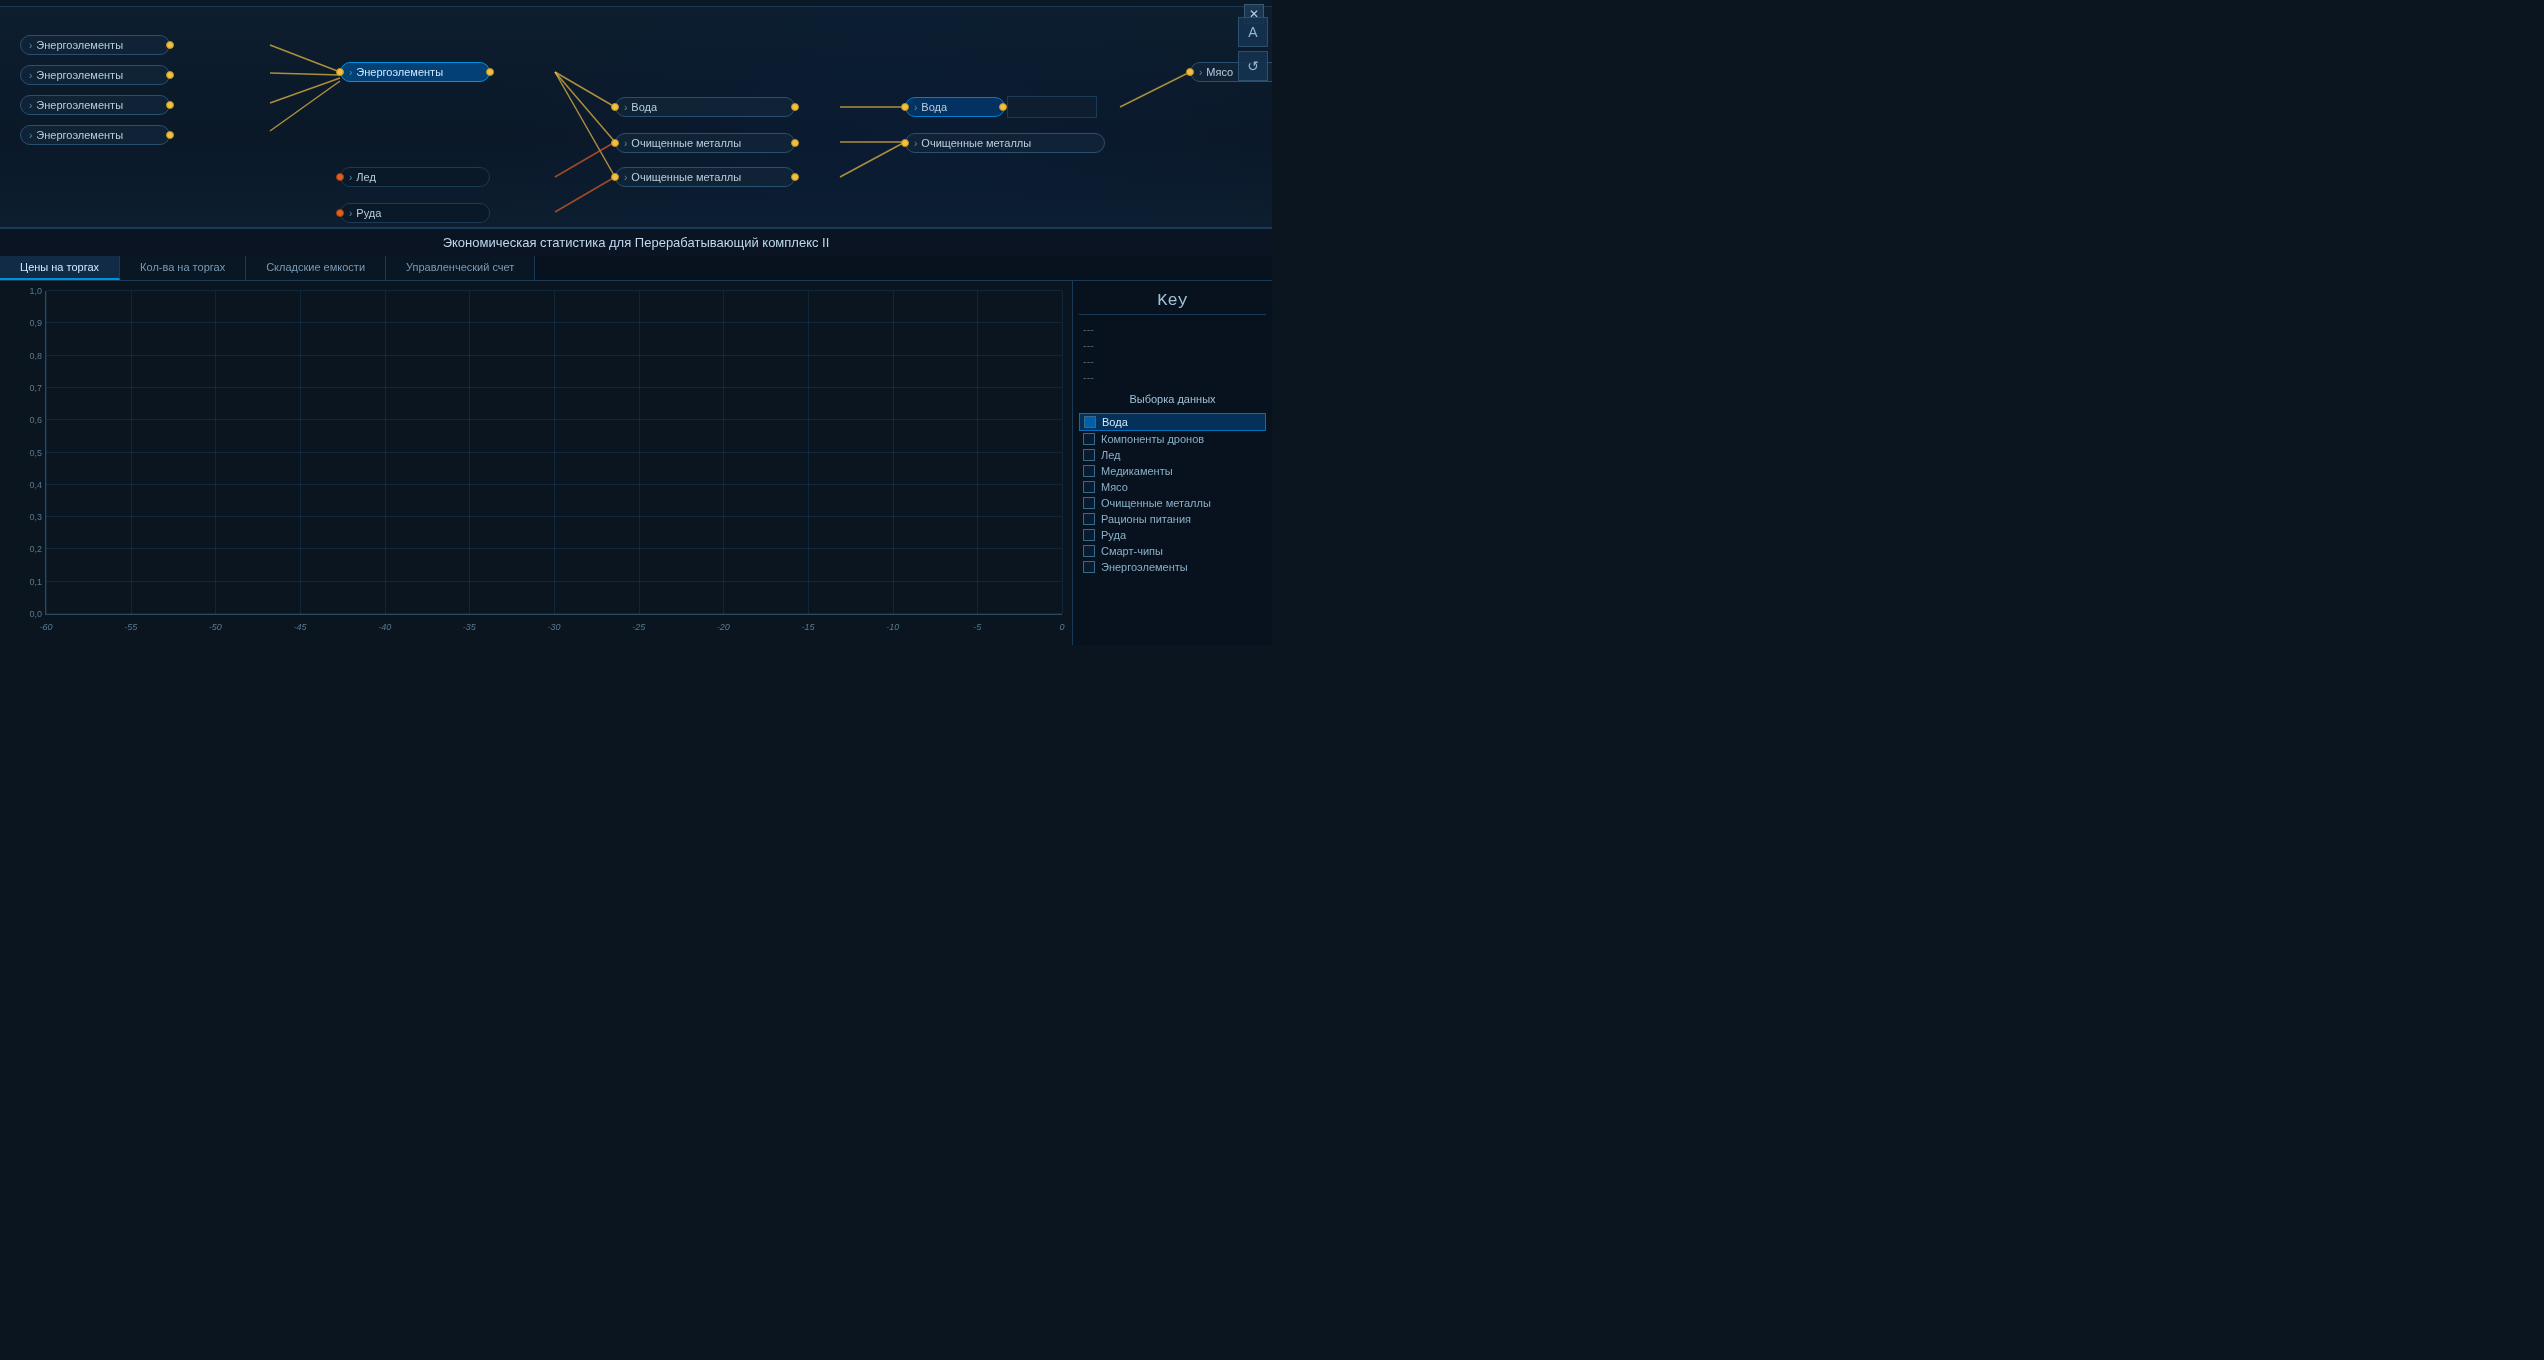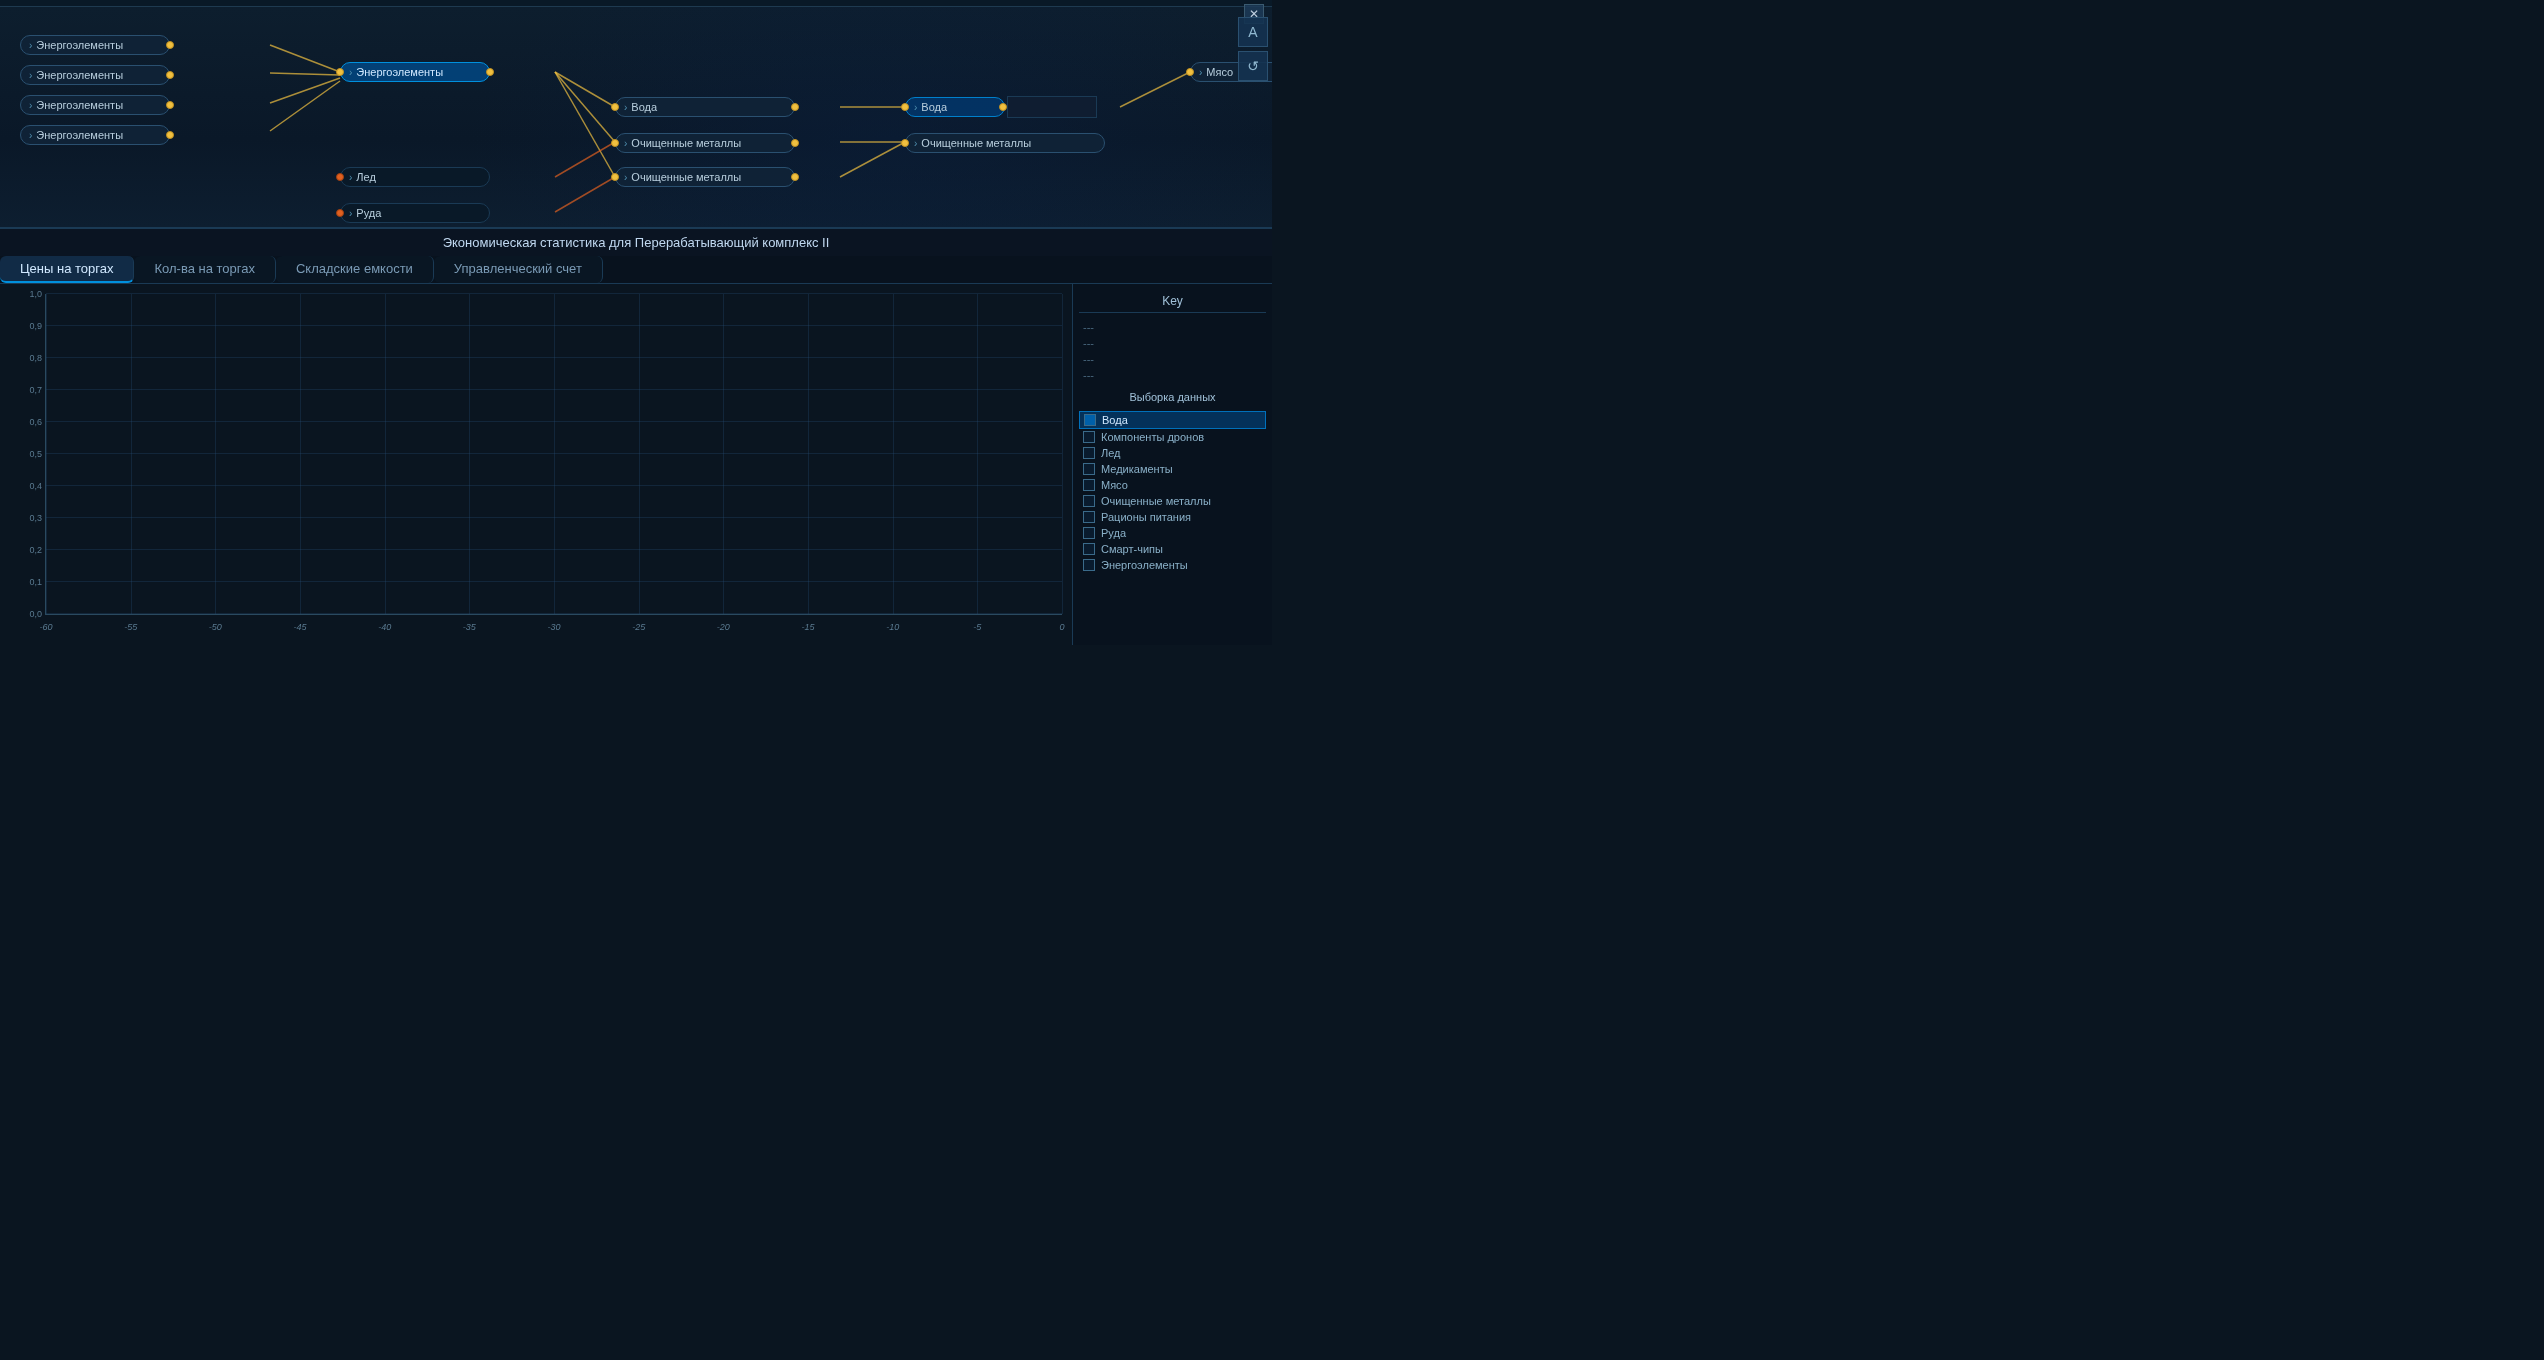--- a/index.html
+++ b/index.html
@@ -171,26 +171,25 @@
     }
 
     
     .tabs-row {
       display: flex;
       background: rgba(8,18,30,0.9);
       border-bottom: 1px solid #1a3a55;
     }
     .tab {
       padding: 5px 20px;
-      font-size: 13px;
+      font-size: 11px;
       color: #7a9ab5;
       cursor: pointer;
       border-right: 1px solid #1a3a55;
       background: rgba(10,25,40,0.5);
-      border-radius: 6px;
     }
     .tab.active {
       background: rgba(20,50,80,0.8);
       color: #d0e8ff;
       border-bottom: 2px solid #0090dd;
     }
 
     
     .chart-container {
       display: flex;
@@ -236,25 +235,26 @@
     
     .right-panel {
       width: 200px;
       border-left: 1px solid #1a3a55;
       background: rgba(8,18,30,0.9);
       padding: 6px;
       overflow-y: auto;
     }
     .key-title {
       text-align: center;
-      font-size: 12px;
+      font-size: 17px;
       color: #a0c0d8;
       padding: 4px;
       border-bottom: 1px solid #1a3a55;
       margin-bottom: 6px;
+      font-family: Liberation Mono, monospace;
     }
     .key-dash {
       font-size: 11px;
       color: #4a6a80;
       padding: 2px 4px;
     }
     .data-selection-title {
       font-size: 11px;
       color: #a0c0d8;
       text-align: center;

